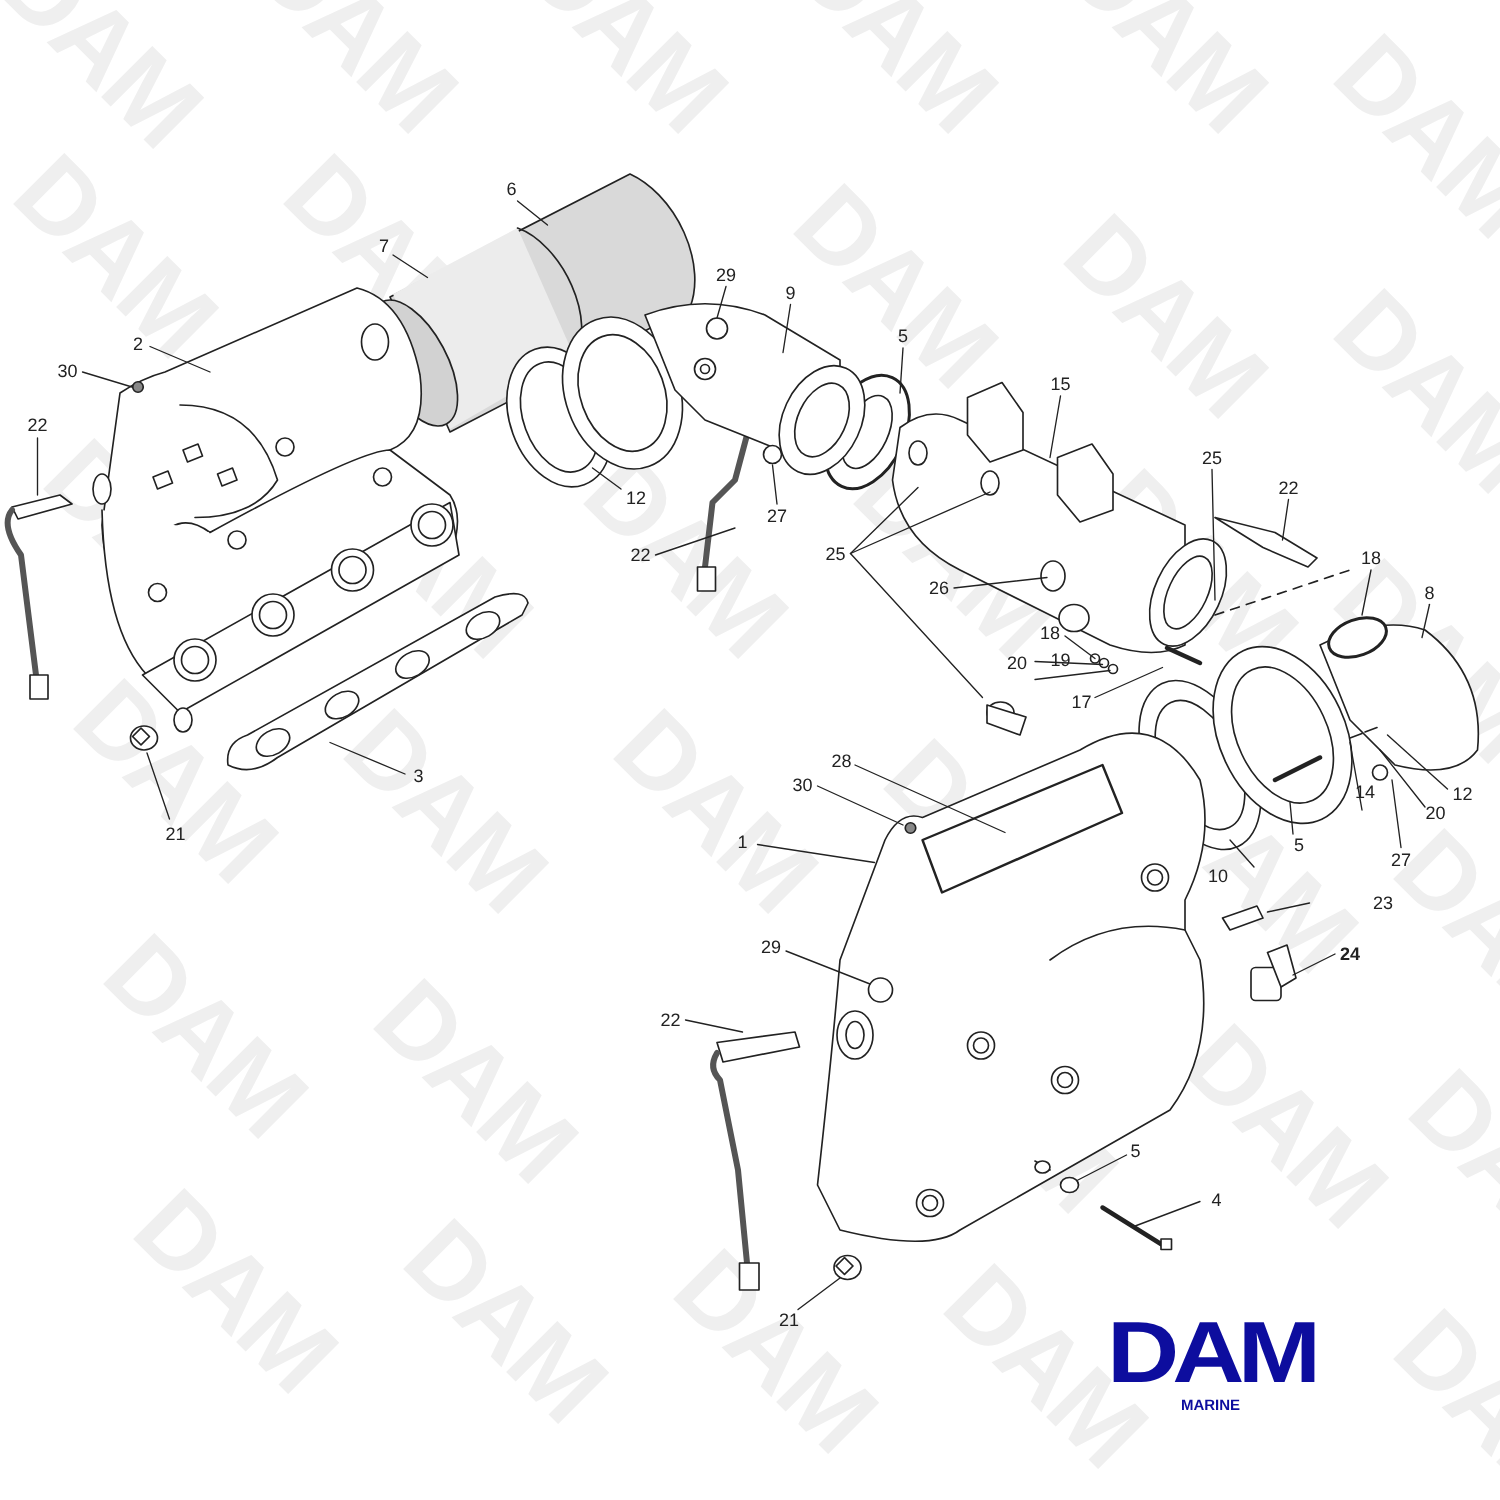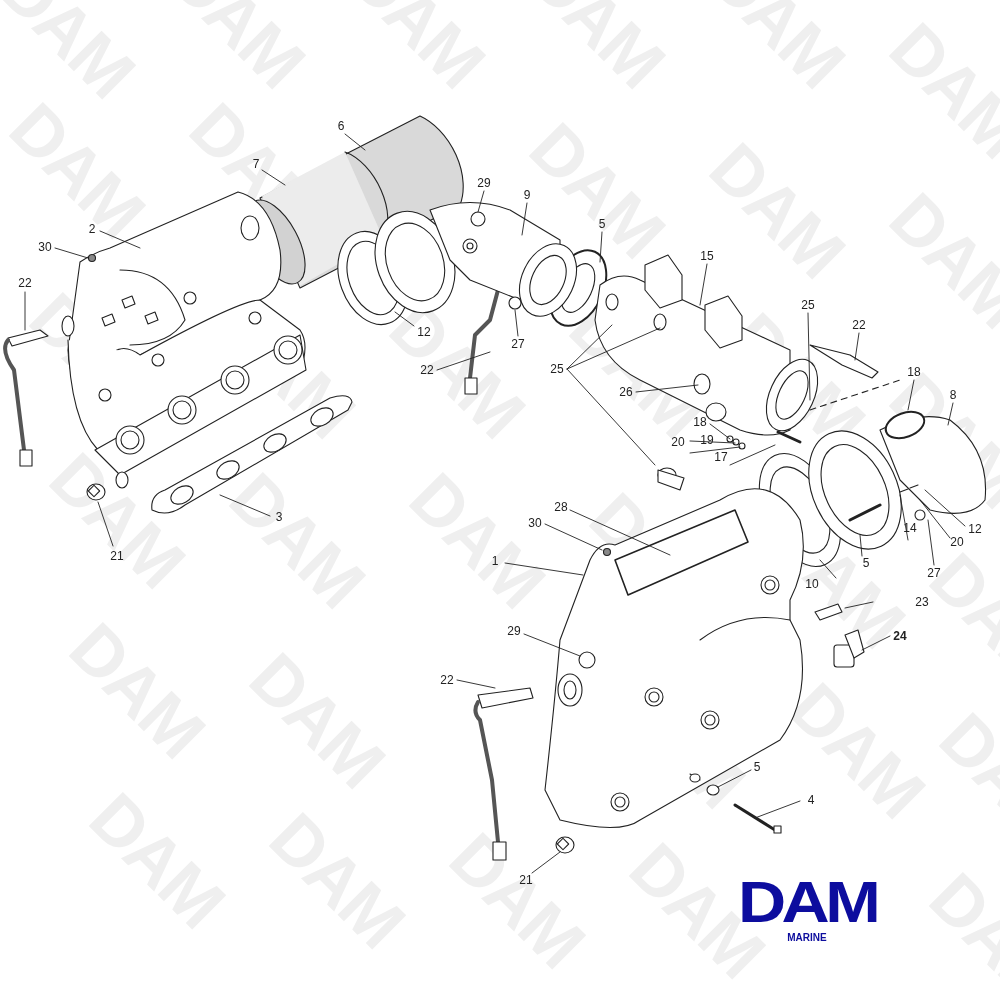--- a/index.html
+++ b/index.html
@@ -290,21 +290,21 @@
       <div class="callout" style="left: 953px; top: 395px;">8</div>
       <div class="callout" style="left: 527px; top: 195px;">9</div>
       <div class="callout" style="left: 812px; top: 584px;">10</div>
       <div class="callout" style="left: 866px; top: 563px;">5</div>
       <div class="callout" style="left: 975px; top: 529px;">12</div>
       <div class="callout" style="left: 424px; top: 332px;">12</div>
       <div class="callout" style="left: 957px; top: 542px;">20</div>
       <div class="callout" style="left: 910px; top: 528px;">14</div>
       <div class="callout" style="left: 707px; top: 256px;">15</div>
       <div class="callout" style="left: 602px; top: 224px;">5</div>
-      <div class="callout" style="left: 721px; top: 457px;">17</div>
+      <div class="callout" style="left: 721px; top: 468px;">17</div>
       <div class="callout" style="left: 700px; top: 422px;">18</div>
       <div class="callout" style="left: 914px; top: 372px;">18</div>
       <div class="callout" style="left: 707px; top: 440px;">19</div>
       <div class="callout" style="left: 678px; top: 442px;">20</div>
       <div class="callout" style="left: 117px; top: 556px;">21</div>
       <div class="callout" style="left: 526px; top: 880px;">21</div>
       <div class="callout" style="left: 25px; top: 283px;">22</div>
       <div class="callout" style="left: 427px; top: 370px;">22</div>
       <div class="callout" style="left: 859px; top: 325px;">22</div>
       <div class="callout" style="left: 447px; top: 680px;">22</div>

